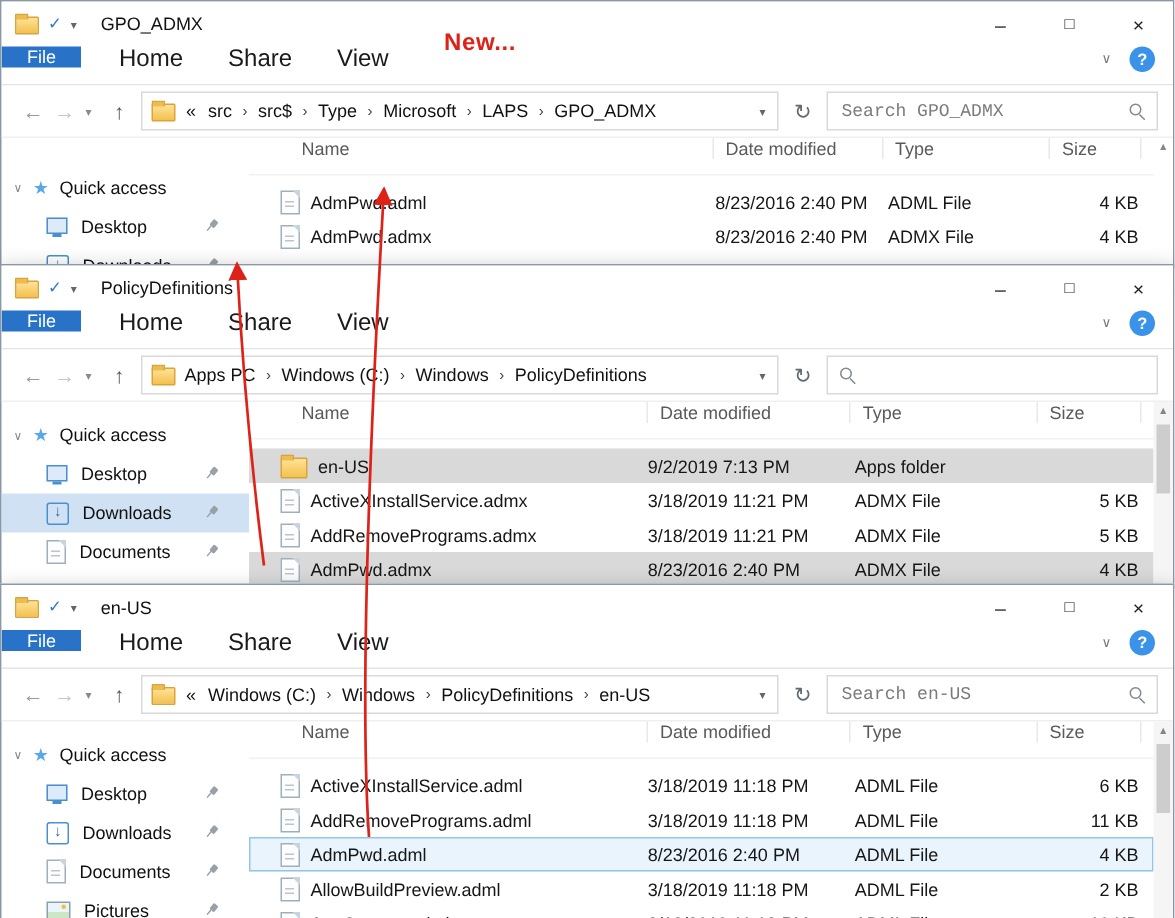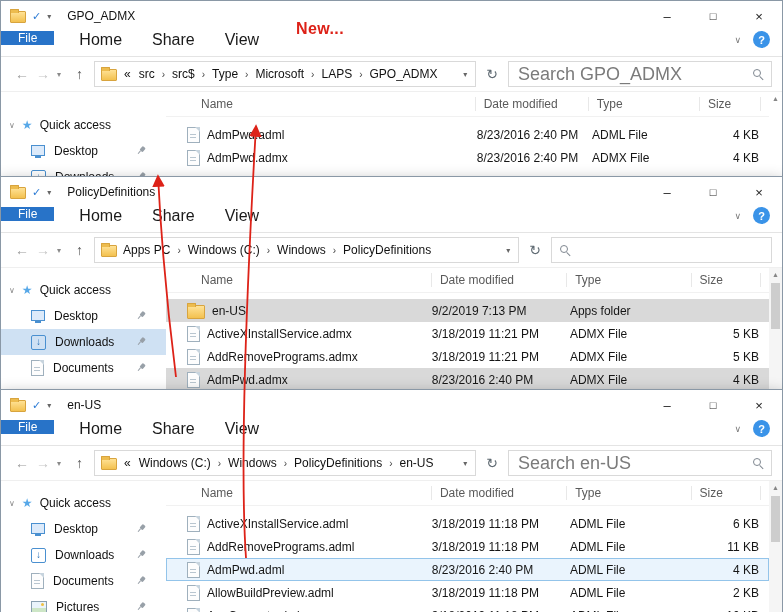--- a/index.html
+++ b/index.html
@@ -36,35 +36,35 @@
   .nav-ic.tiny{font-size:8px;color:#8a8a8a}
   .nav-ic.up{color:#555;margin:0 4px 0 8px}
   .addr{flex:1;height:24px;border:1px solid #d9d9d9;display:flex;align-items:center;padding:0 6px;gap:1px;
         font-size:12px;color:#111;background:#fff;min-width:0;overflow:hidden;white-space:nowrap}
   .addr .crumb{padding:0 5px}
   .addr .pre{padding:0 2px 0 6px}
   .addr .sep{color:#444;font-size:10px;padding:0 1px}
   .addr-caret{margin-left:auto;color:#666;font-size:8px;padding-right:2px}
   .refresh{color:#5f6a72;font-size:14px;padding:0 3px;flex:0 0 auto}
   .search{flex:0 0 205px;height:24px;border:1px solid #d9d9d9;display:flex;align-items:center;background:#fff;padding:0 7px}
-  .search input{border:0;outline:0;flex:1;font-size:18px;color:#333;font-family:Liberation Sans, sans-serif;min-width:0;background:transparent}
+  .search input{border:0;outline:0;flex:1;font-size:12px;color:#333;font-family:Liberation Mono, monospace;min-width:0;background:transparent}
   .search input::placeholder{color:#7b7b7b;opacity:1}
 
   
   .main{flex:1;display:flex;min-height:0}
   .sidebar{flex:0 0 165px;overflow:hidden}
   .pt-lg{padding-top:20px}.pt-sm{padding-top:9px}
   .side-item{display:flex;align-items:center;height:26px;font-size:12px;color:#111;padding-left:30px;gap:9px}
   .side-item.root{padding-left:8px;gap:7px}
   .side-chev{font-size:8px;color:#888}
   .side-sel{background:#cfe1f3}
   .side-item .pin{margin-left:auto;margin-right:20px}
 
   .filelist{flex:1;display:flex;flex-direction:column;min-width:0}
-  .colheads{flex:0 0 24px;display:flex;align-items:center;font-size:12px;color:#5a5a5a;border-bottom:1px solid #f1f1f1}
+  .colheads{flex:0 0 24px;display:flex;align-items:flex-start;font-size:12px;color:#5a5a5a;border-bottom:1px solid #f1f1f1}
   .col{display:flex;align-items:center;padding-left:8px;border-right:1px solid #e8e8e8;overflow:hidden;white-space:nowrap}
   .col.c-fill{flex:1;border-right:0}
   .colheads .c-name{padding-left:35px}
   .rows{padding-top:6px;display:flex;flex-direction:column}
   .row{display:flex;align-items:center;height:23px;font-size:12px;color:#161616}
   .row .cell{display:flex;align-items:center;height:100%;padding-left:8px;overflow:hidden;white-space:nowrap}
   .row .c-name{padding-left:21px;gap:7px}
   .row .c-size{justify-content:flex-end;padding-right:10px}
   .row.hl{background:#d9d9d9}
   .row.sel{background:#eaf4fd;outline:1px solid #93c4ea;outline-offset:-1px}

